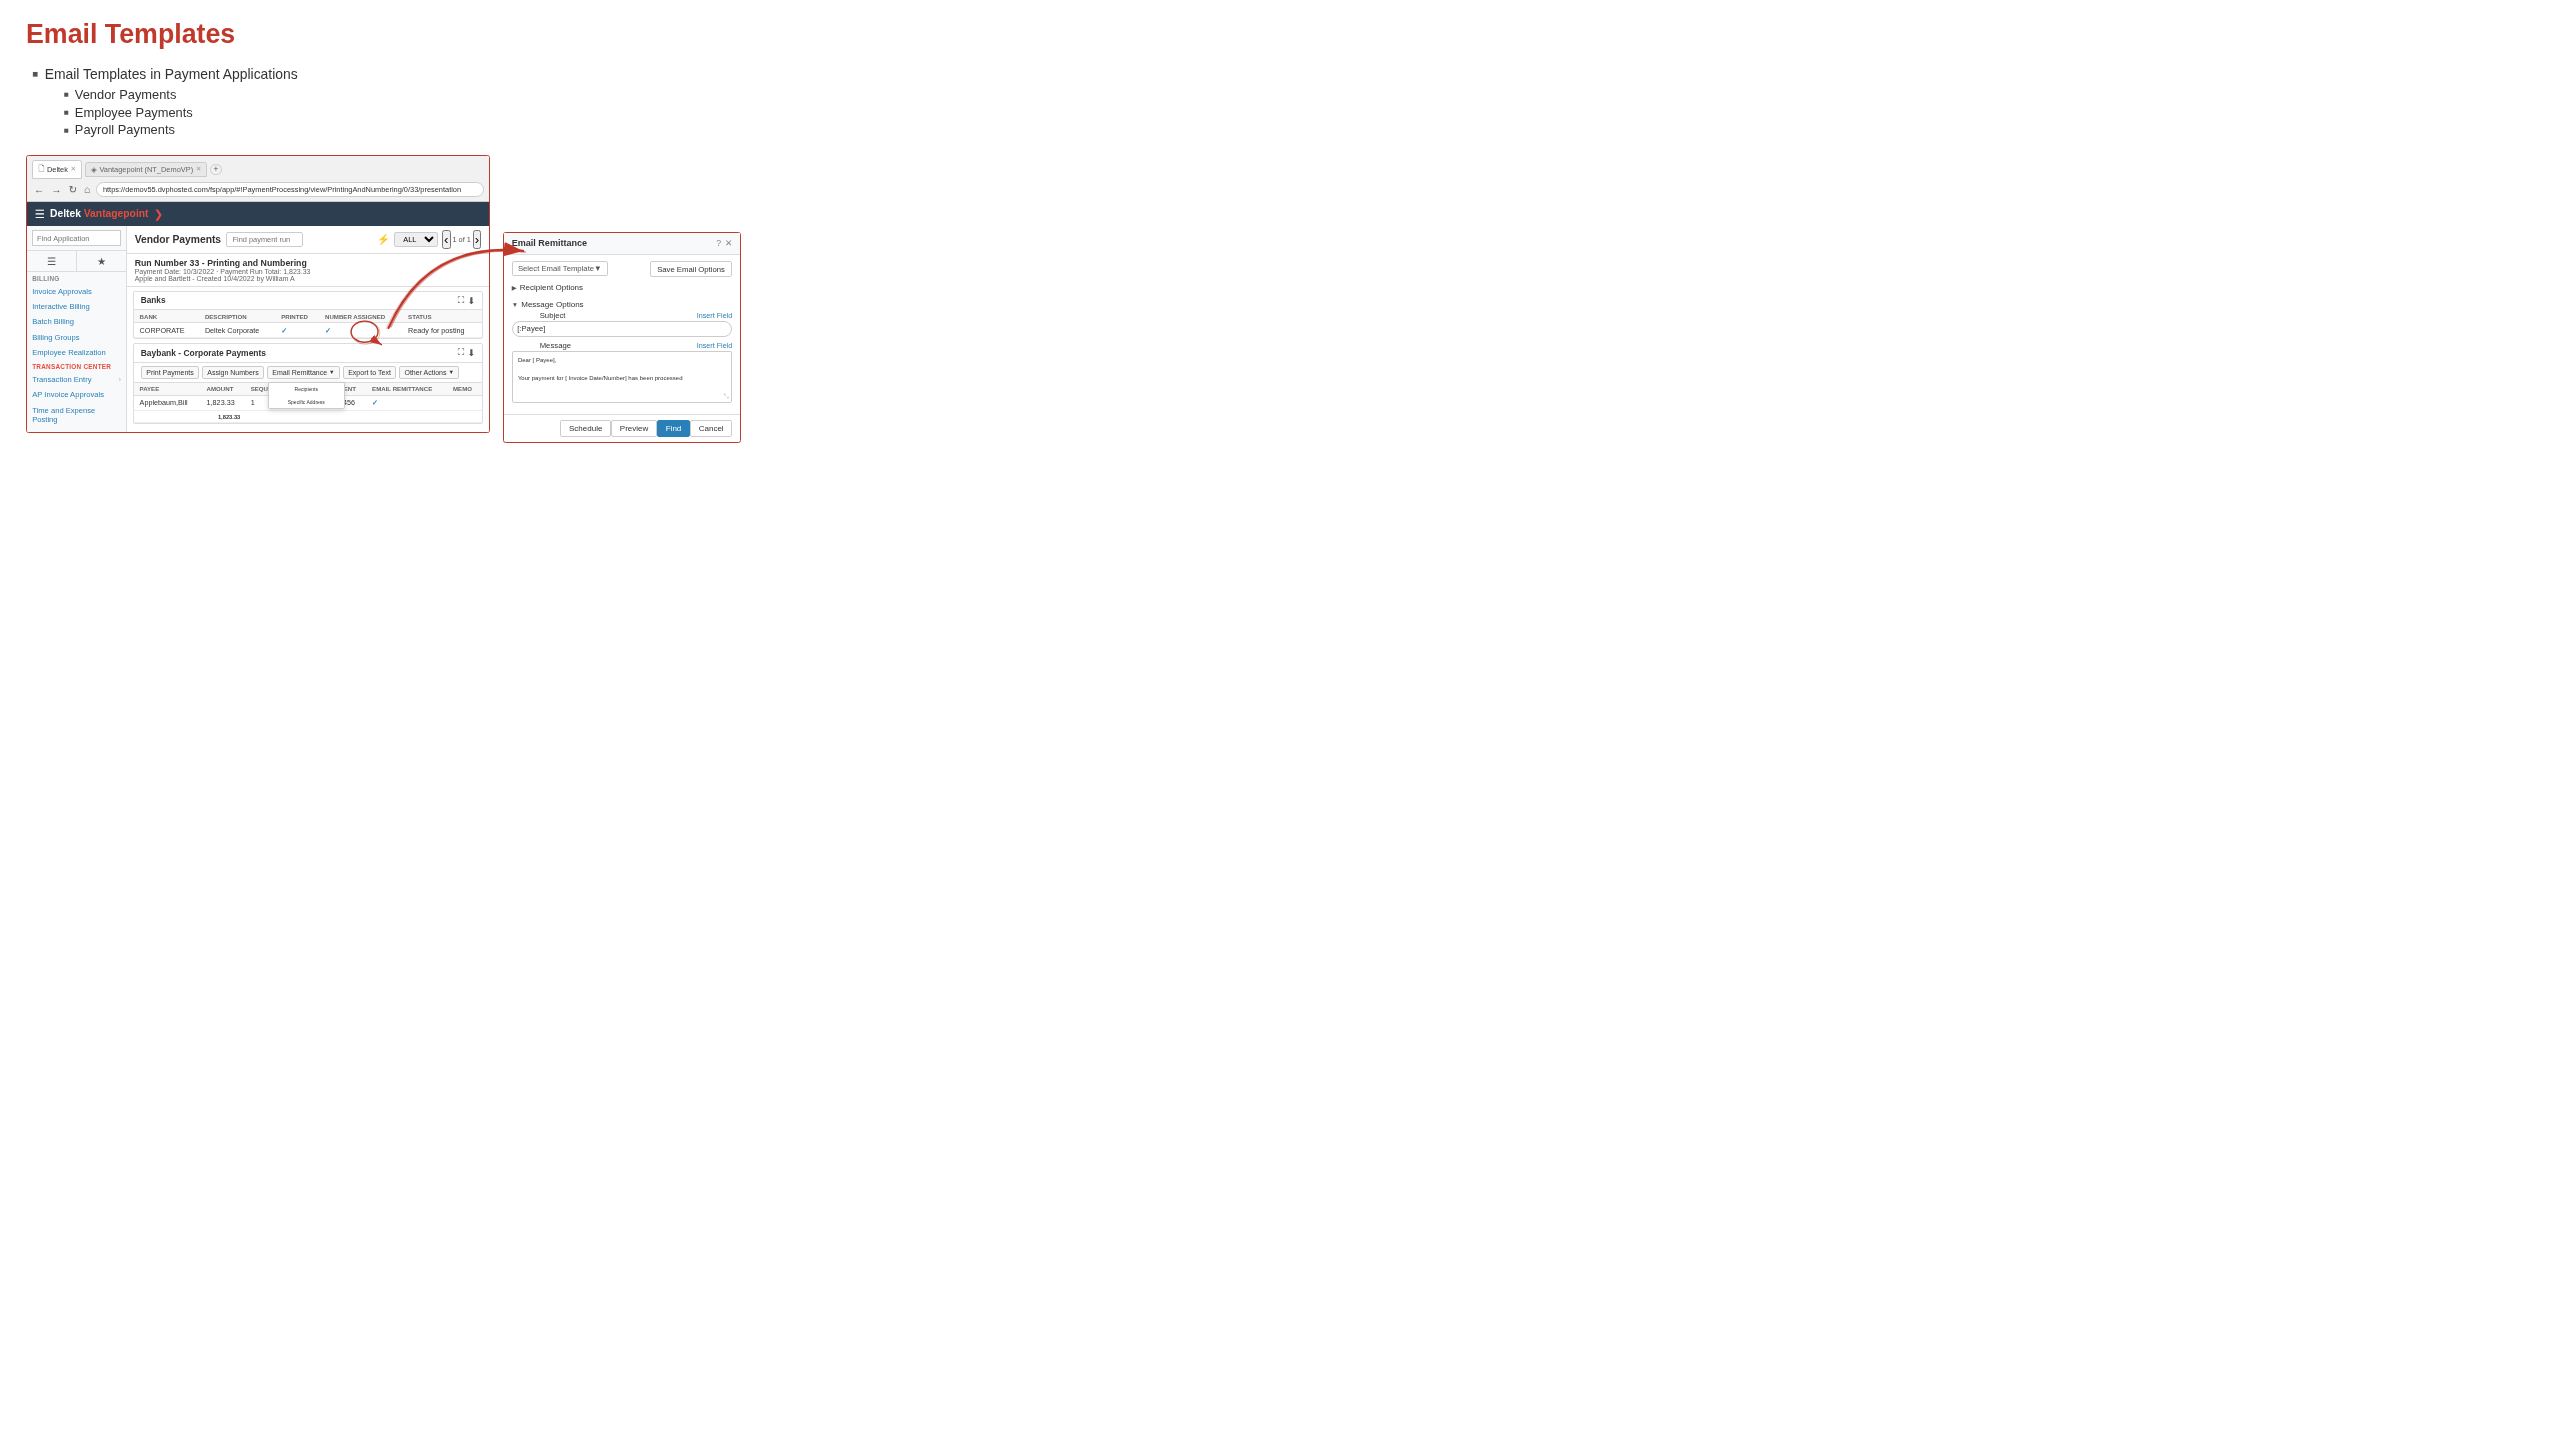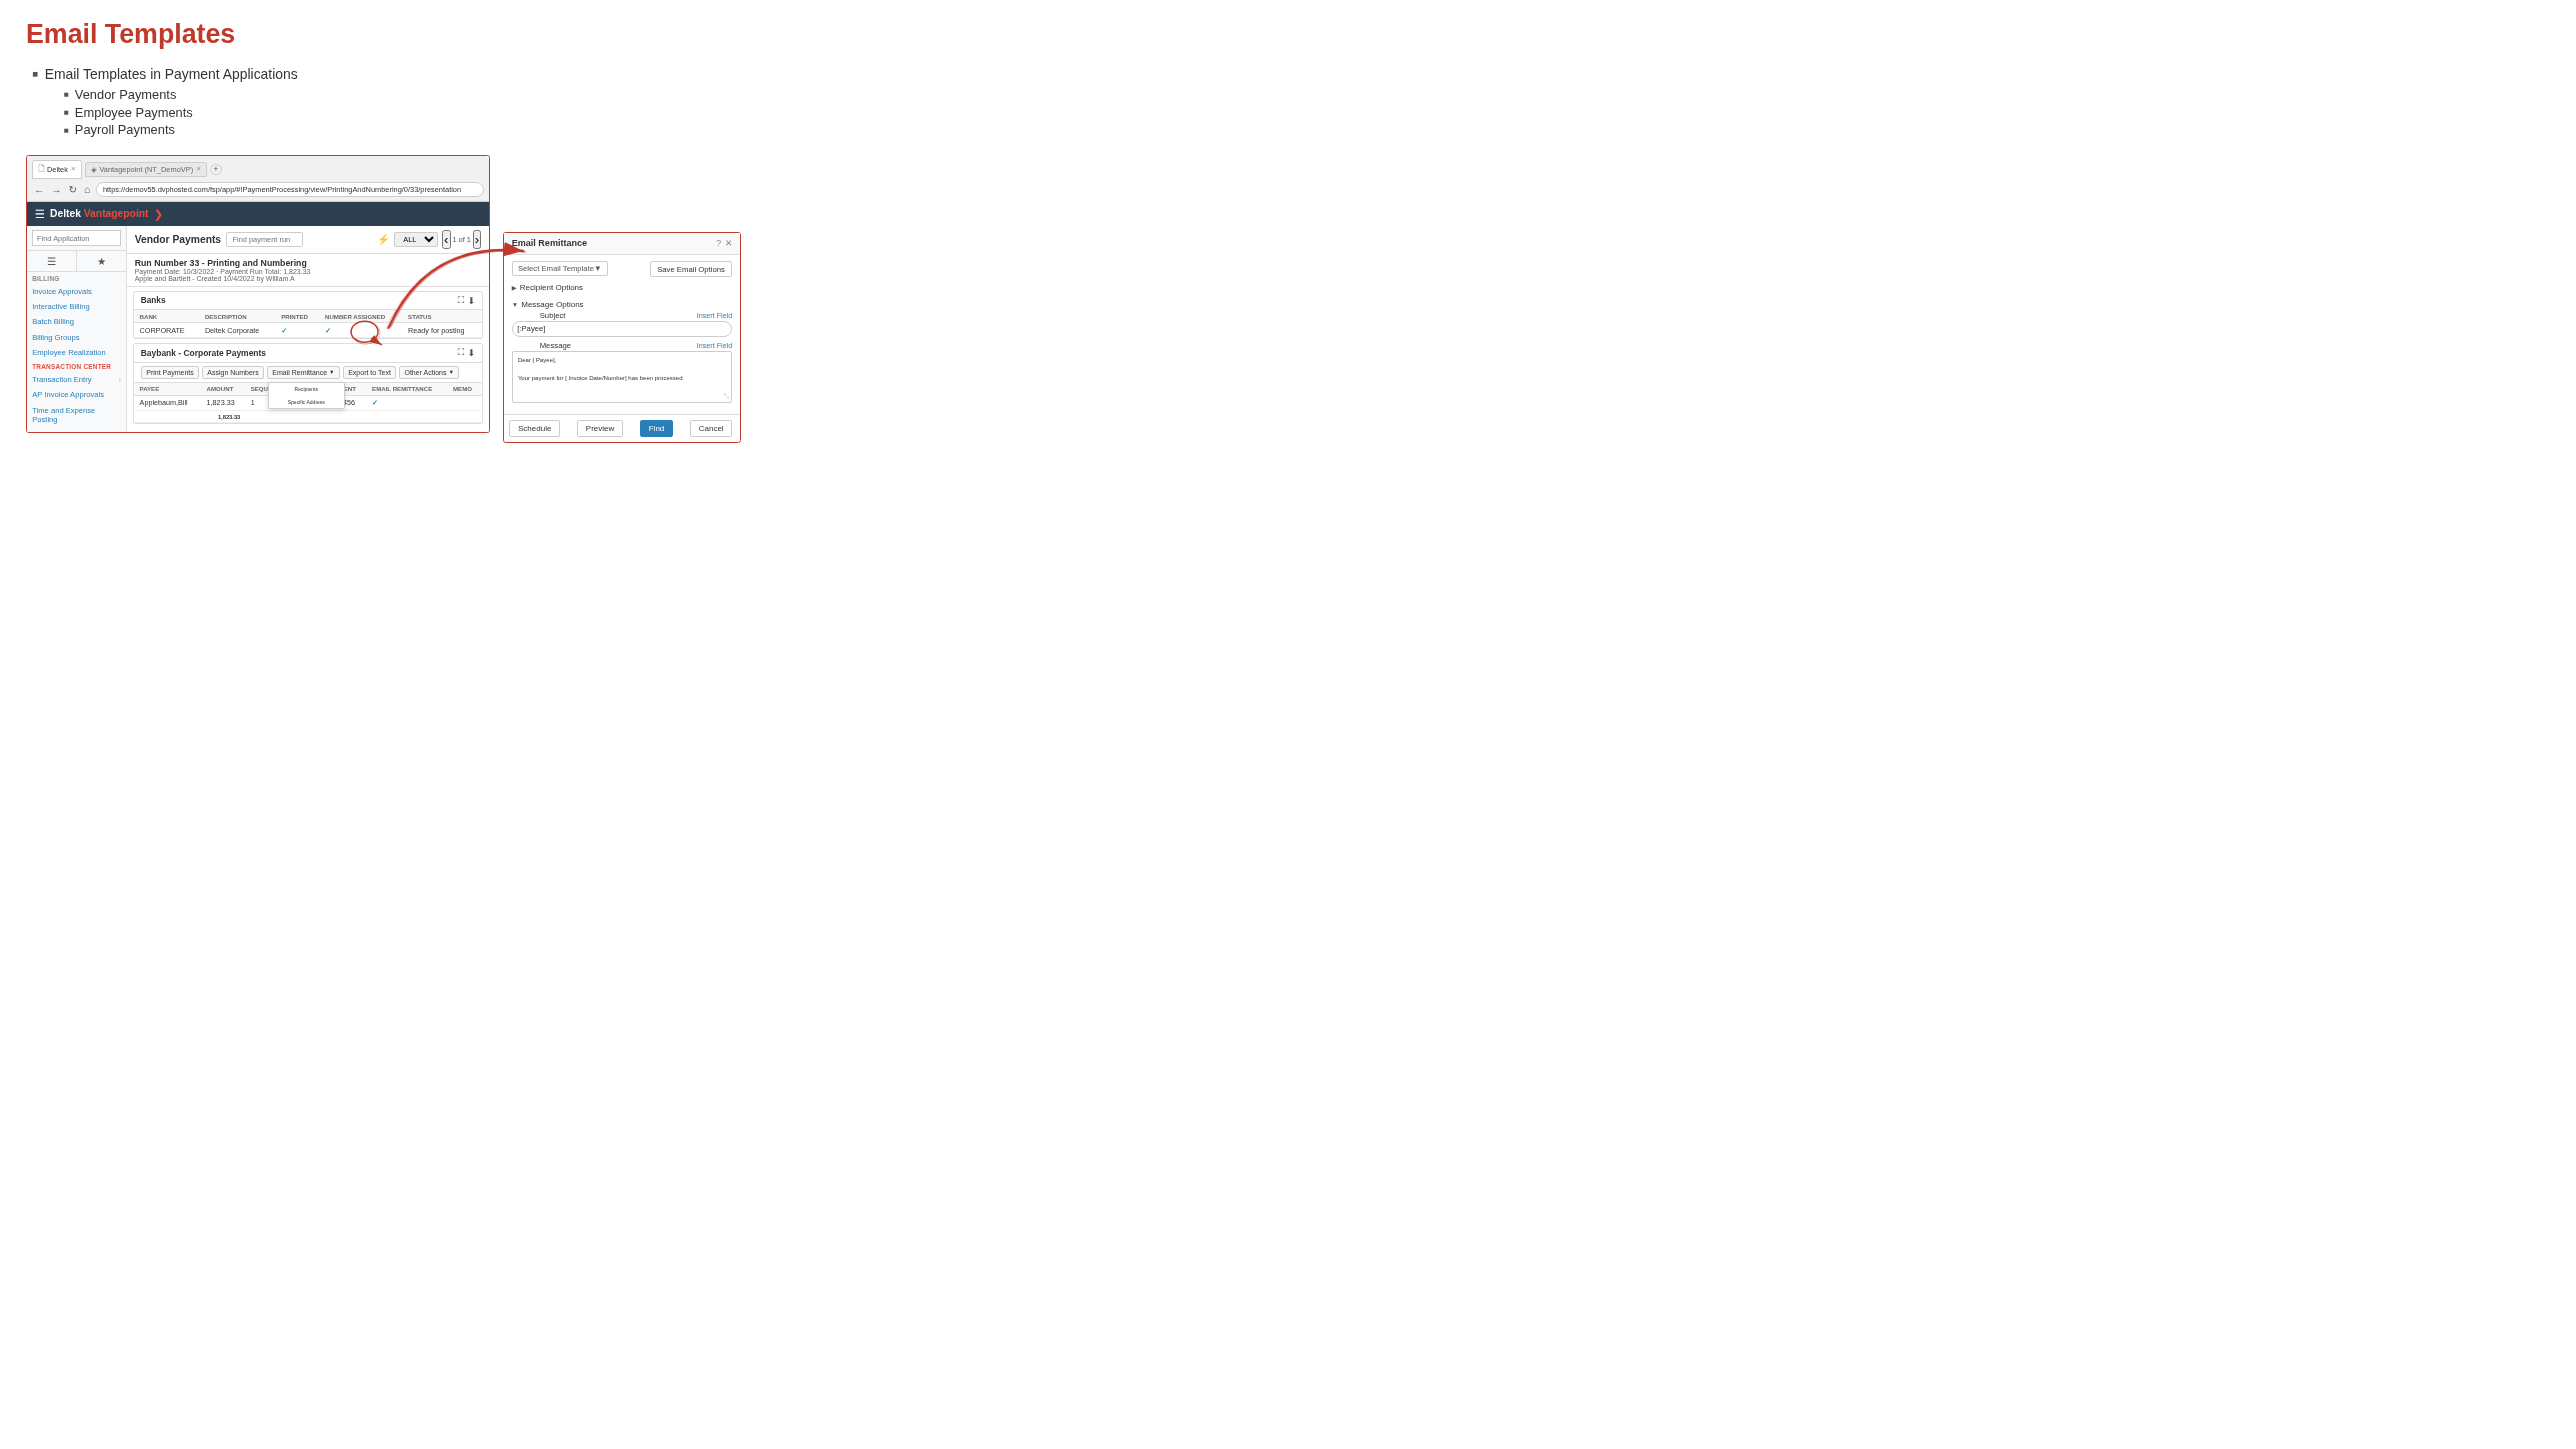--- a/index.html
+++ b/index.html
@@ -542,21 +542,21 @@
     }
     .message-text {
       font-size: 0.78em;
       color: #333;
       line-height: 1.5;
     }
     .email-panel-footer {
       display: flex;
       align-items: center;
       justify-content: flex-end;
-      gap: 17px;
+      gap: 0;
       padding: 5.2px 7.7px;
       border-top: 0.6px solid #ddd;
     }
     .footer-btn {
       font-size: 0.78em;
       padding: 3.2px 7.7px;
       border-radius: 1.9px;
       cursor: pointer;
     }
     .btn-outline {

